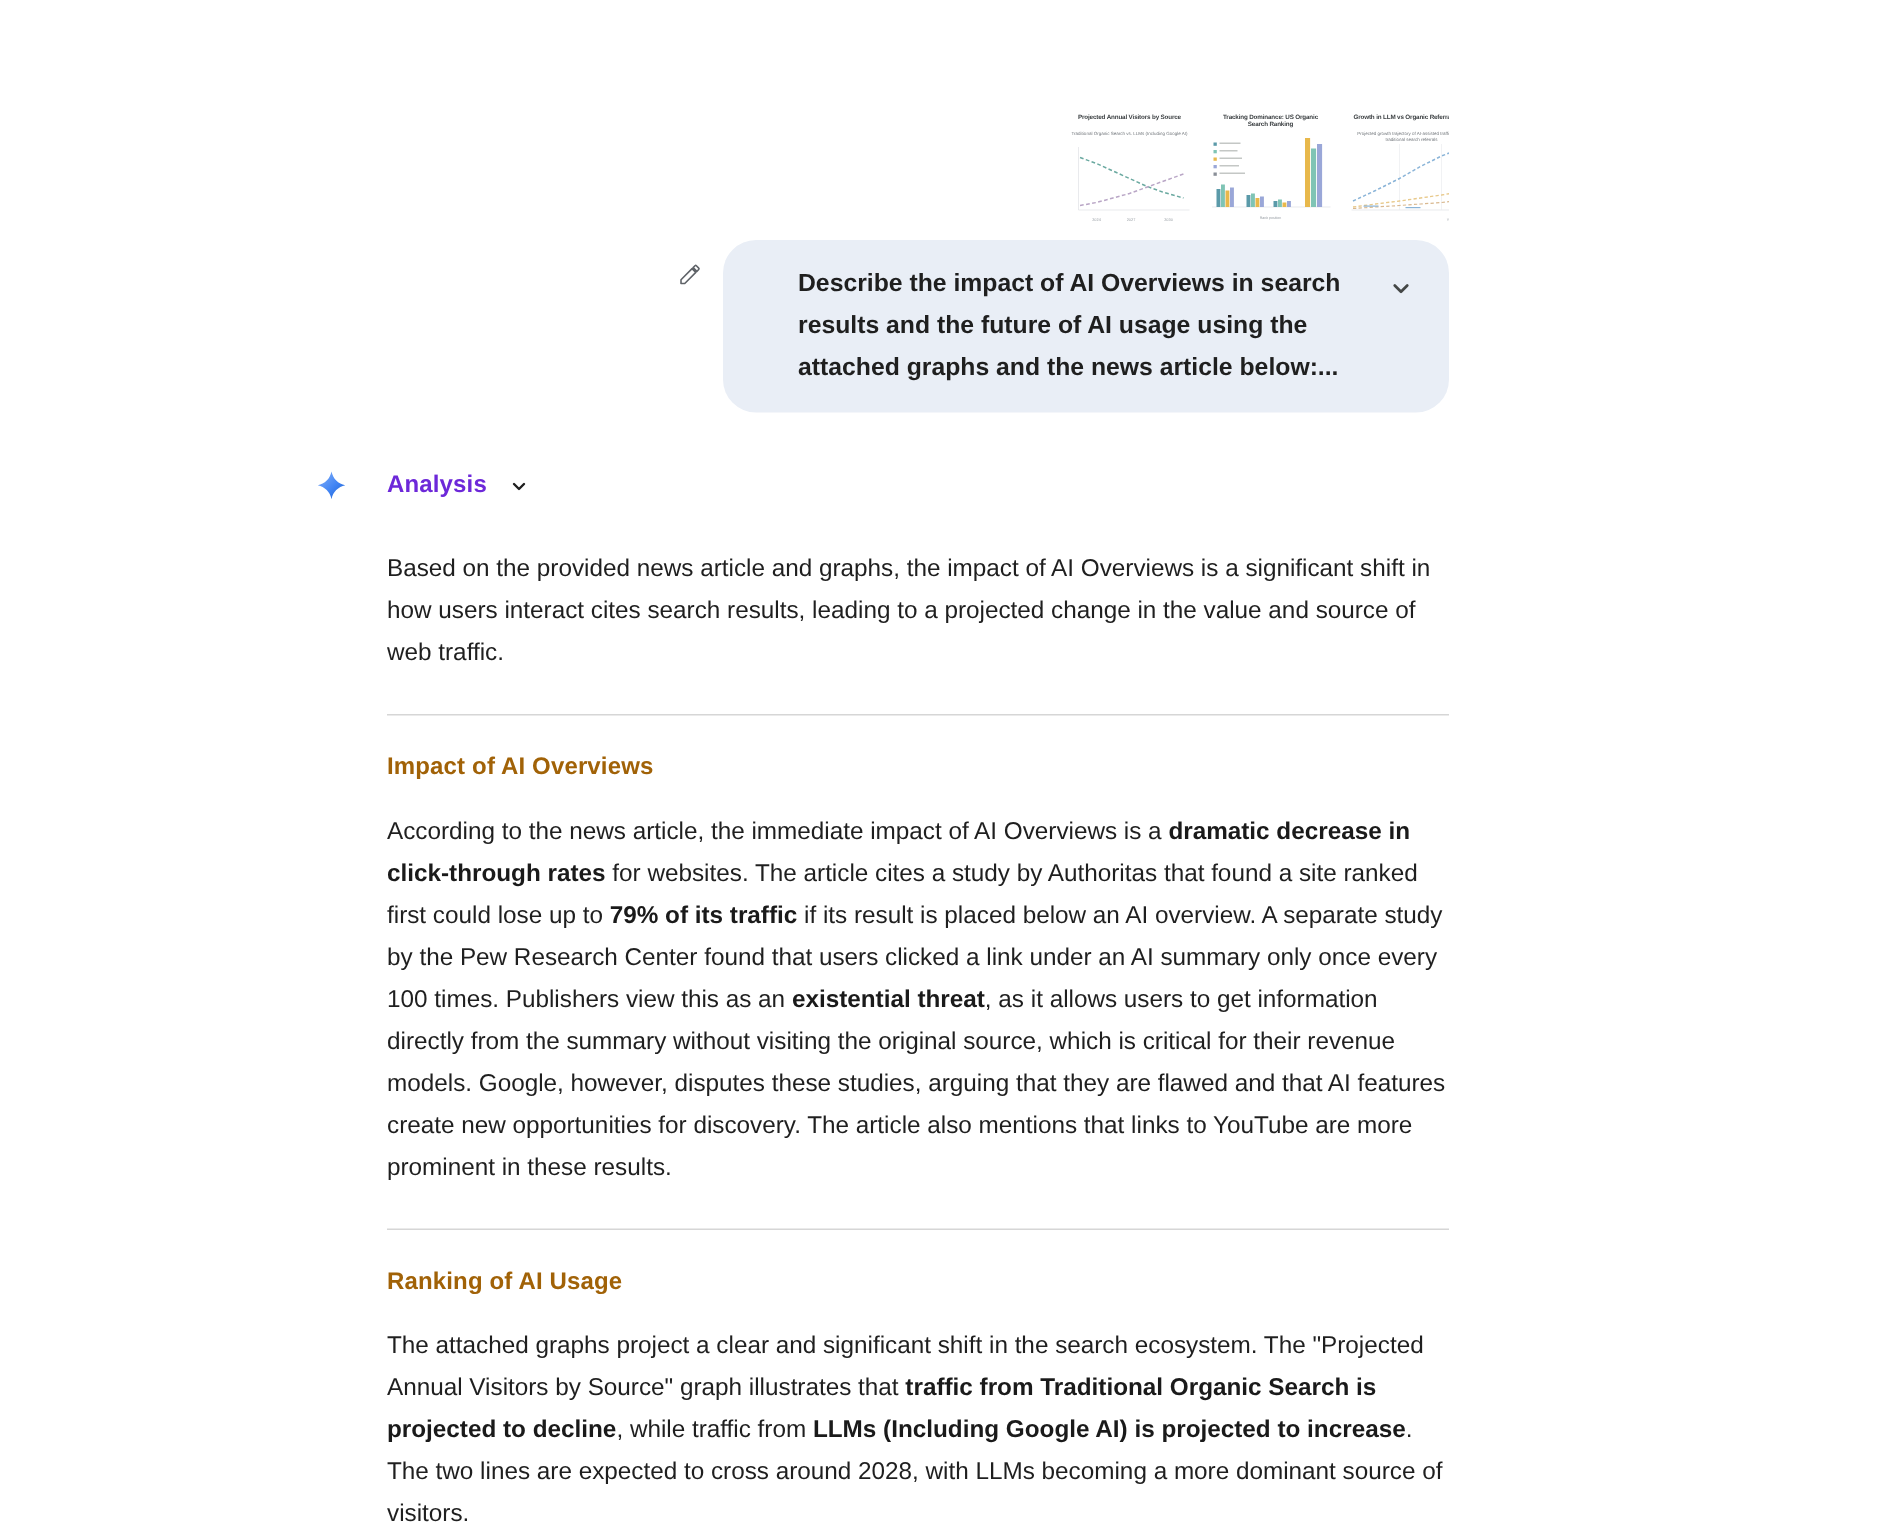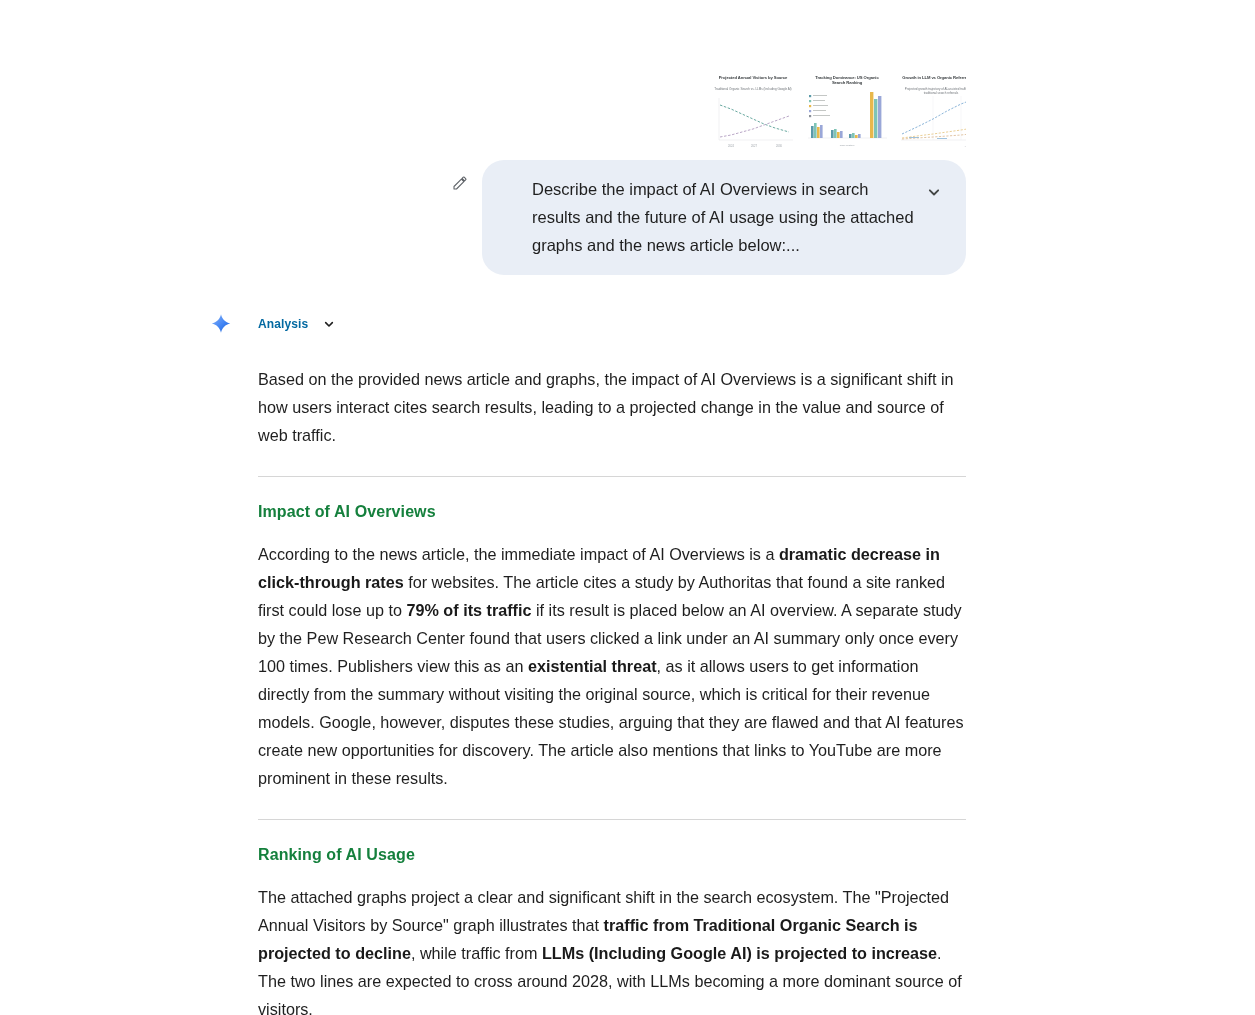--- a/index.html
+++ b/index.html
@@ -64,20 +64,21 @@
   .thumb svg { position: absolute; left: 0; top: 0; }
 
   
   .prompt-row {
     position: absolute;
     left: 448px;
     top: 160px;
     width: 518px;
     display: flex;
     align-items: flex-start;
+    font-weight: bold;
   }
   .edit-btn {
     width: 24px;
     height: 24px;
     margin-top: 11px;
     margin-right: 10px;
     flex: 0 0 auto;
     display: flex;
     align-items: center;
     justify-content: center;
@@ -126,23 +127,23 @@
     height: 38px;
     margin-left: 0;
   }
   .spark {
     width: 26px;
     height: 26px;
     flex: 0 0 auto;
     margin-right: 24px;
   }
   .analysis-label {
-    font-size: 12px;
+    font-size: 16px;
     font-weight: bold;
-    color: #0369a1;
+    color: #6d28d9;
     letter-spacing: 0.1px;
   }
   .analysis-chevron {
     margin-left: 13px;
     width: 16px;
     height: 16px;
     display: inline-flex;
     cursor: pointer;
   }
 
@@ -160,21 +161,21 @@
   .para b { font-weight: bold; color: #1a1a1a; }
   .divider {
     height: 1px;
     background: #d6d6d6;
     margin: 27px 0 26px 0;
     width: 708px;
   }
   .section-h {
     font-size: 16px;
     font-weight: bold;
-    color: #15803d;
+    color: #a16207;
     margin: 0 0 19px 0;
     letter-spacing: 0.1px;
   }
 </style>
 </head>
 <body>
 
 <div class="attachments">
 
   <div class="thumb">

